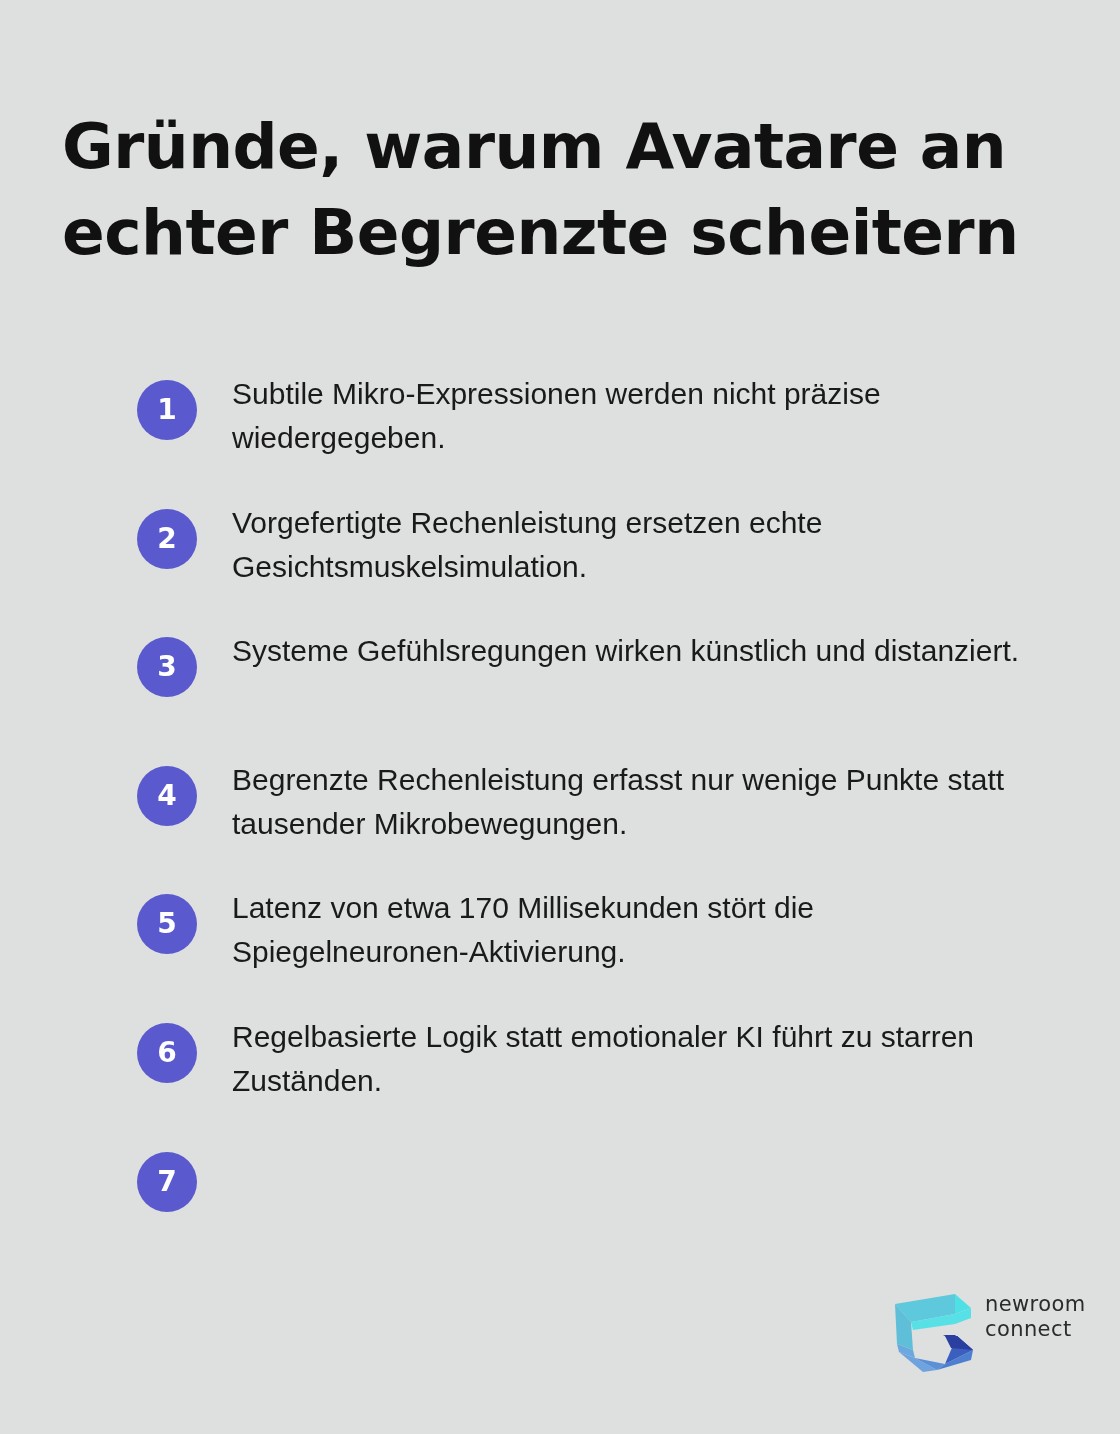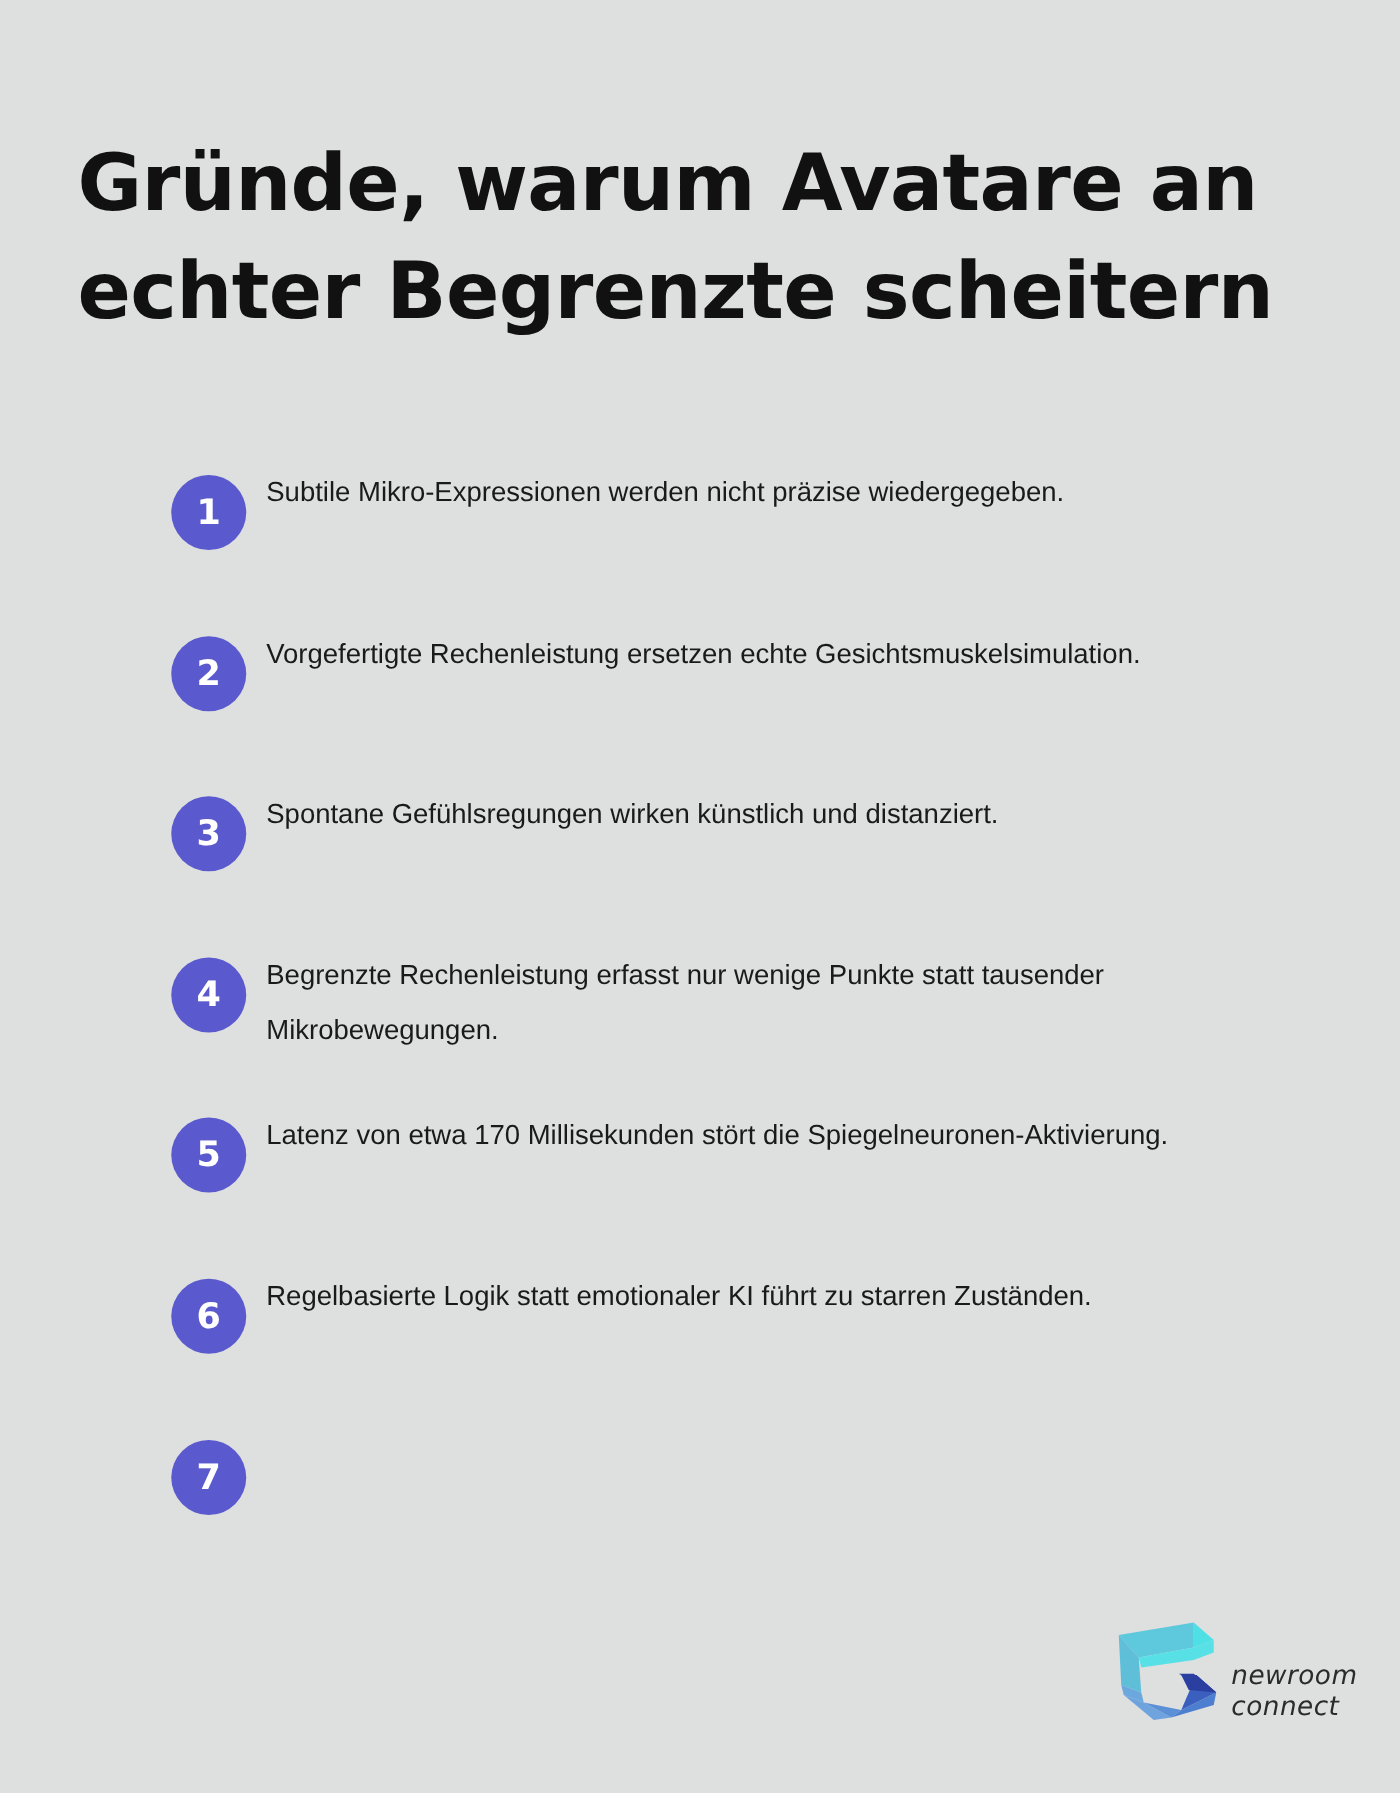--- a/index.html
+++ b/index.html
@@ -64,39 +64,38 @@
     align-items: center;
     justify-content: center;
     font-family: "DejaVu Sans", "Liberation Sans", sans-serif;
     font-size: 28px;
     font-weight: 700;
     line-height: 1;
     margin-top: 8px;
   }
   .item-text {
     flex: 1 1 auto;
-    margin-left: 16px;
+    margin-left: 35px;
     font-family: "Liberation Sans", sans-serif;
-    font-size: 22px;
+    font-size: 30px;
     line-height: 44px;
     color: #1a1a1a;
     width: 790px;
     padding-top: 0px;
   }
 
   
   .logo {
     position: absolute;
     left: 893px;
     top: 1292px;
     width: 180px;
     height: 86px;
     display: flex;
-    align-items: flex-end;
-    font-style: italic;
+    align-items: flex-start;
   }
   .logo-mark {
     width: 84px;
     height: 82px;
     flex: 0 0 auto;
   }
   .logo-text {
     margin-left: 8px;
     font-family: "DejaVu Sans", "Liberation Sans", sans-serif;
     font-size: 21px;
@@ -123,21 +122,21 @@
       <div class="item-text">Subtile Mikro-Expressionen werden nicht präzise wiedergegeben.</div>
     </div>
 
     <div class="list-item">
       <div class="badge">2</div>
       <div class="item-text">Vorgefertigte Rechenleistung ersetzen echte Gesichtsmuskelsimulation.</div>
     </div>
 
     <div class="list-item">
       <div class="badge">3</div>
-      <div class="item-text">Spontane Gefühlsregungen wirken künstlich und distanziert.</div>
+      <div class="item-text">Systeme Gefühlsregungen wirken künstlich und distanziert.</div>
     </div>
 
     <div class="list-item">
       <div class="badge">4</div>
       <div class="item-text">Begrenzte Rechenleistung erfasst nur wenige Punkte statt tausender Mikrobewegungen.</div>
     </div>
 
     <div class="list-item">
       <div class="badge">5</div>
       <div class="item-text">Latenz von etwa 170 Millisekunden stört die Spiegelneuronen-Aktivierung.</div>

